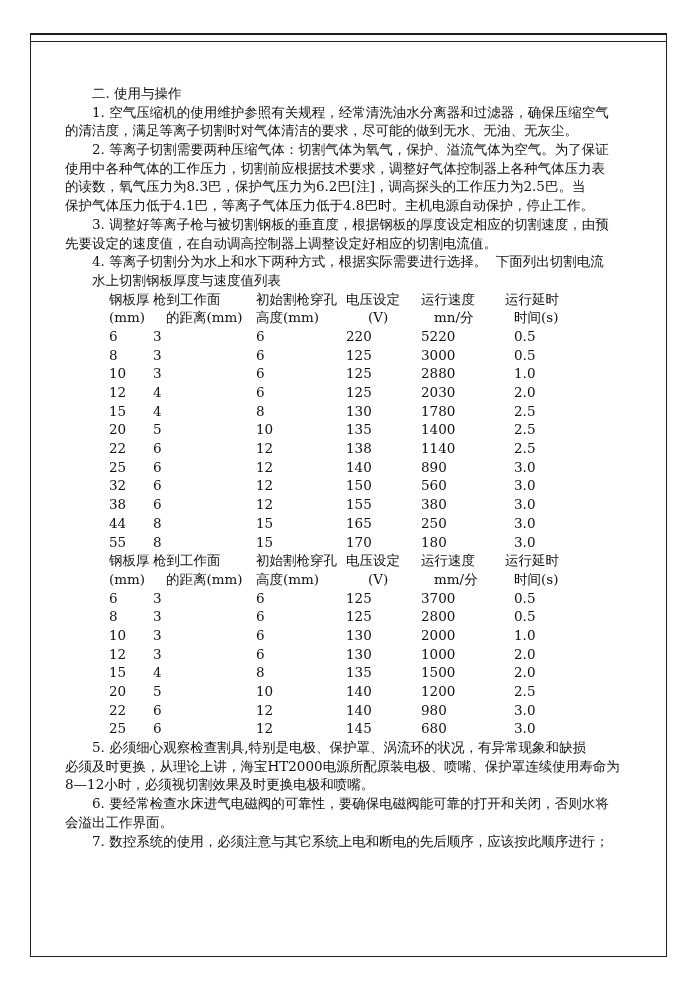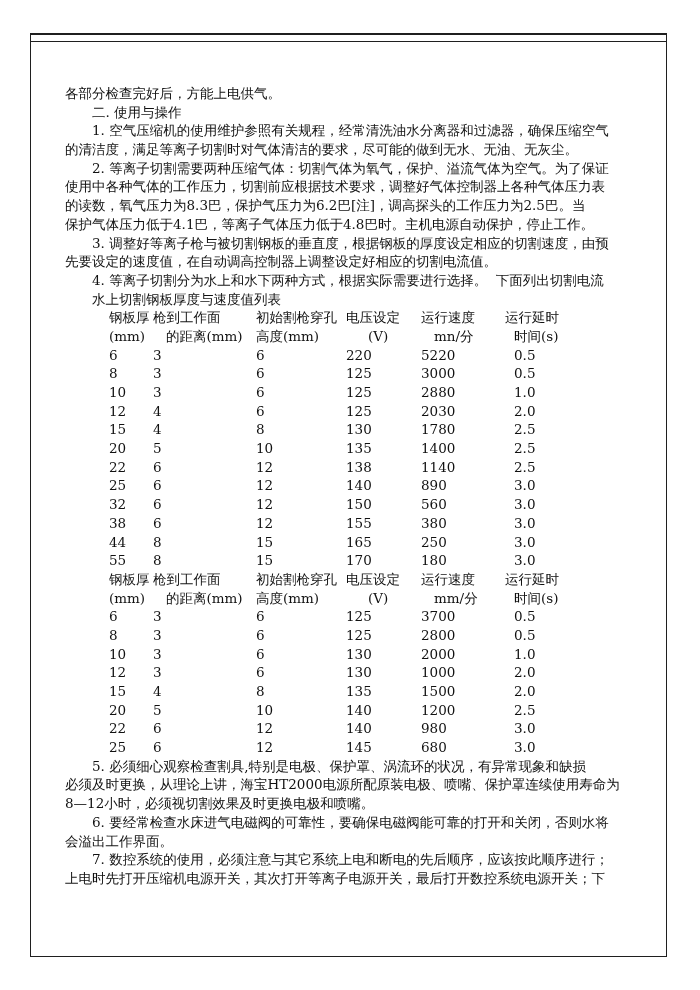--- a/index.html
+++ b/index.html
@@ -32,21 +32,20 @@
   .trow.data .tcell:nth-child(6){padding-left:9px;}
 </style>
 </head>
 <body>
 
 <div class="page-frame"></div>
 <div class="header-rule"></div>
 
 <div class="content">
 
-  <div class="ln">各部分检查完好后，方能上电供气。</div>
   <div class="ln ind">二. 使用与操作</div>
 
   <div class="ln ind">1. 空气压缩机的使用维护参照有关规程，经常清洗油水分离器和过滤器，确保压缩空气</div>
   <div class="ln">的清洁度，满足等离子切割时对气体清洁的要求，尽可能的做到无水、无油、无灰尘。</div>
 
   <div class="ln ind">2. 等离子切割需要两种压缩气体：切割气体为氧气，保护、溢流气体为空气。为了保证</div>
   <div class="ln">使用中各种气体的工作压力，切割前应根据技术要求，调整好气体控制器上各种气体压力表</div>
   <div class="ln">的读数，氧气压力为8.3巴，保护气压力为6.2巴[注]，调高探头的工作压力为2.5巴。当</div>
   <div class="ln">保护气体压力低于4.1巴，等离子气体压力低于4.8巴时。主机电源自动保护，停止工作。</div>
 
@@ -261,15 +260,14 @@
   </div>
 
   <div class="ln ind">5. 必须细心观察检查割具,特别是电极、保护罩、涡流环的状况，有异常现象和缺损</div>
   <div class="ln">必须及时更换，从理论上讲，海宝HT2000电源所配原装电极、喷嘴、保护罩连续使用寿命为</div>
   <div class="ln">8—12小时，必须视切割效果及时更换电极和喷嘴。</div>
 
   <div class="ln ind">6. 要经常检查水床进气电磁阀的可靠性，要确保电磁阀能可靠的打开和关闭，否则水将</div>
   <div class="ln">会溢出工作界面。</div>
 
   <div class="ln ind">7. 数控系统的使用，必须注意与其它系统上电和断电的先后顺序，应该按此顺序进行；</div>
-  <div class="ln">上电时先打开压缩机电源开关，其次打开等离子电源开关，最后打开数控系统电源开关；下</div>
 
 </div>
 
 </body></html>

